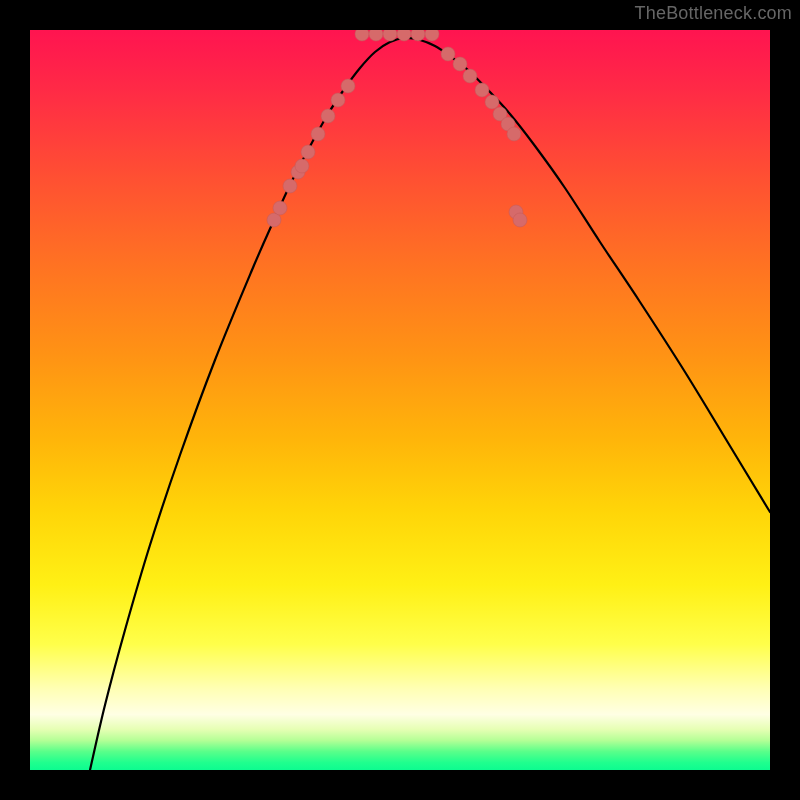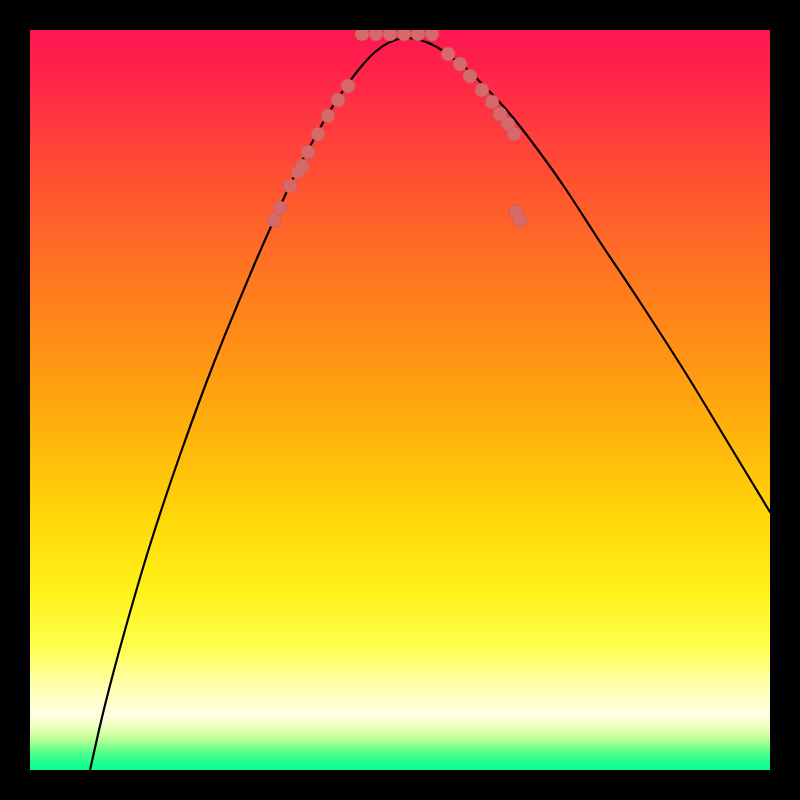--- a/index.html
+++ b/index.html
@@ -70,20 +70,21 @@
   .marker {
     fill: #d66a6a;
     stroke: #c25a5a;
     stroke-width: 0.5;
   }
 </style>
 </head>
 <body>
 
 <div class="outer-frame">
+  <div class="watermark">TheBottleneck.com</div>
   <div class="plot-area">
     <div class="gradient-bg"></div>
     <svg class="curve" viewBox="0 0 740 740" preserveAspectRatio="none">
       <path id="curve-path" fill="none" stroke="#000" stroke-width="2.2" stroke-linecap="round" d="M 60 740 C 62.5 729.1666666666666, 69.16666666666667 698.3333333333334, 75 675 C 80.83333333333333 651.6666666666666, 87.5 626.6666666666666, 95 600 C 102.5 573.3333333333334, 110.83333333333333 544.1666666666666, 120 515 C 129.16666666666666 485.8333333333333, 139.16666666666666 455.8333333333333, 150 425 C 160.83333333333334 394.1666666666667, 173 360.8333333333333, 185 330 C 197 299.1666666666667, 212.16666666666666 263.3333333333333, 222 240 C 231.83333333333334 216.66666666666666, 237.66666666666666 204.16666666666666, 244 190 C 250.33333333333334 175.83333333333334, 254.33333333333334 166.66666666666666, 260 155 C 265.6666666666667 143.33333333333334, 271.6666666666667 131.83333333333334, 278 120 C 284.3333333333333 108.16666666666667, 291.8333333333333 94.33333333333333, 298 84 C 304.1666666666667 73.66666666666667, 309.6666666666667 65.66666666666667, 315 58 C 320.3333333333333 50.333333333333336, 325 44, 330 38 C 335 32, 340 26.333333333333332, 345 22 C 350 17.666666666666668, 355 14.333333333333334, 360 12 C 365 9.666666666666666, 370 8.333333333333334, 375 8 C 380 7.666666666666667, 385 8.666666666666666, 390 10 C 395 11.333333333333334, 400 13.333333333333334, 405 16 C 410 18.666666666666668, 414.5 22, 420 26 C 425.5 30, 431.6666666666667 34.333333333333336, 438 40 C 444.3333333333333 45.666666666666664, 451 52.666666666666664, 458 60 C 465 67.33333333333333, 472.1666666666667 74.66666666666667, 480 84 C 487.8333333333333 93.33333333333333, 495.8333333333333 103.66666666666667, 505 116 C 514.1666666666666 128.33333333333334, 524.1666666666666 142, 535 158 C 545.8333333333334 174, 557.5 193, 570 212 C 582.5 231, 595.8333333333334 250.33333333333334, 610 272 C 624.1666666666666 293.6666666666667, 640 318, 655 342 C 670 366, 685.8333333333334 392.6666666666667, 700 416 C 714.1666666666666 439.3333333333333, 733.3333333333334 471, 740 482"></path>
       <g id="markers-group">
           <circle cx="244" cy="190" r="7" class="marker"></circle>
           <circle cx="250" cy="178" r="7" class="marker"></circle>
           <circle cx="260" cy="156" r="7" class="marker"></circle>
           <circle cx="268" cy="142" r="7" class="marker"></circle>
           <circle cx="272" cy="136" r="7" class="marker"></circle>

